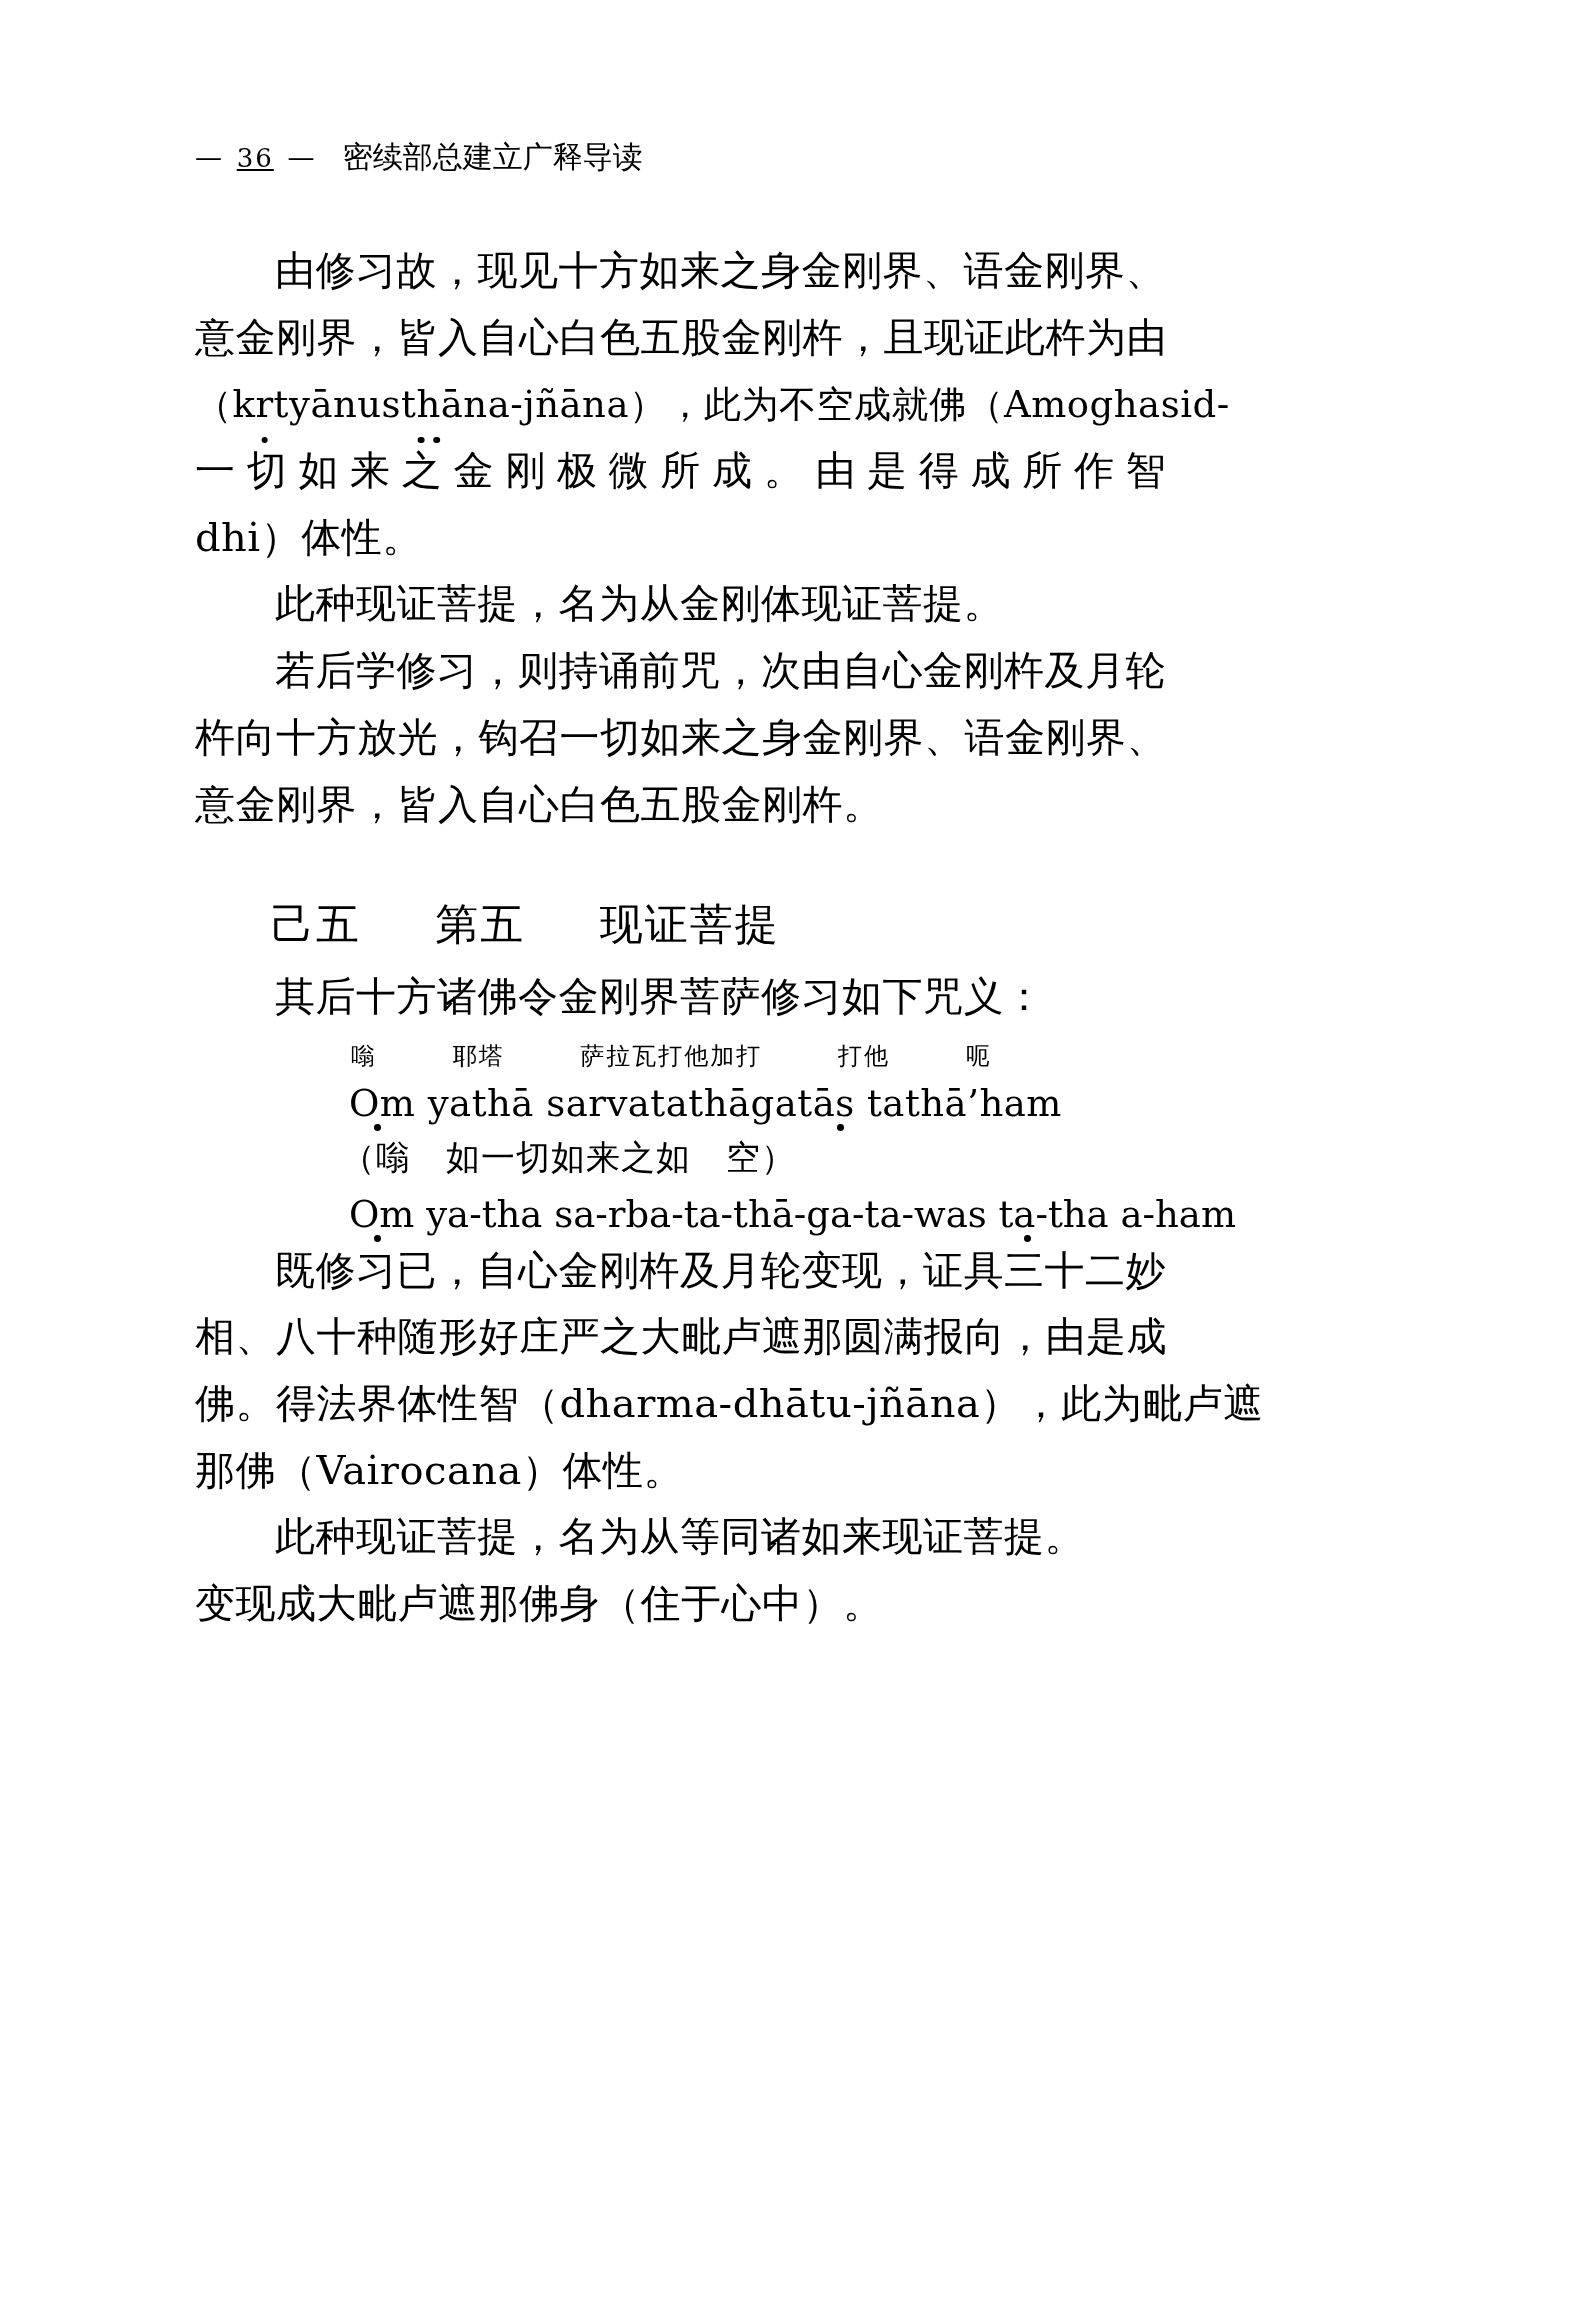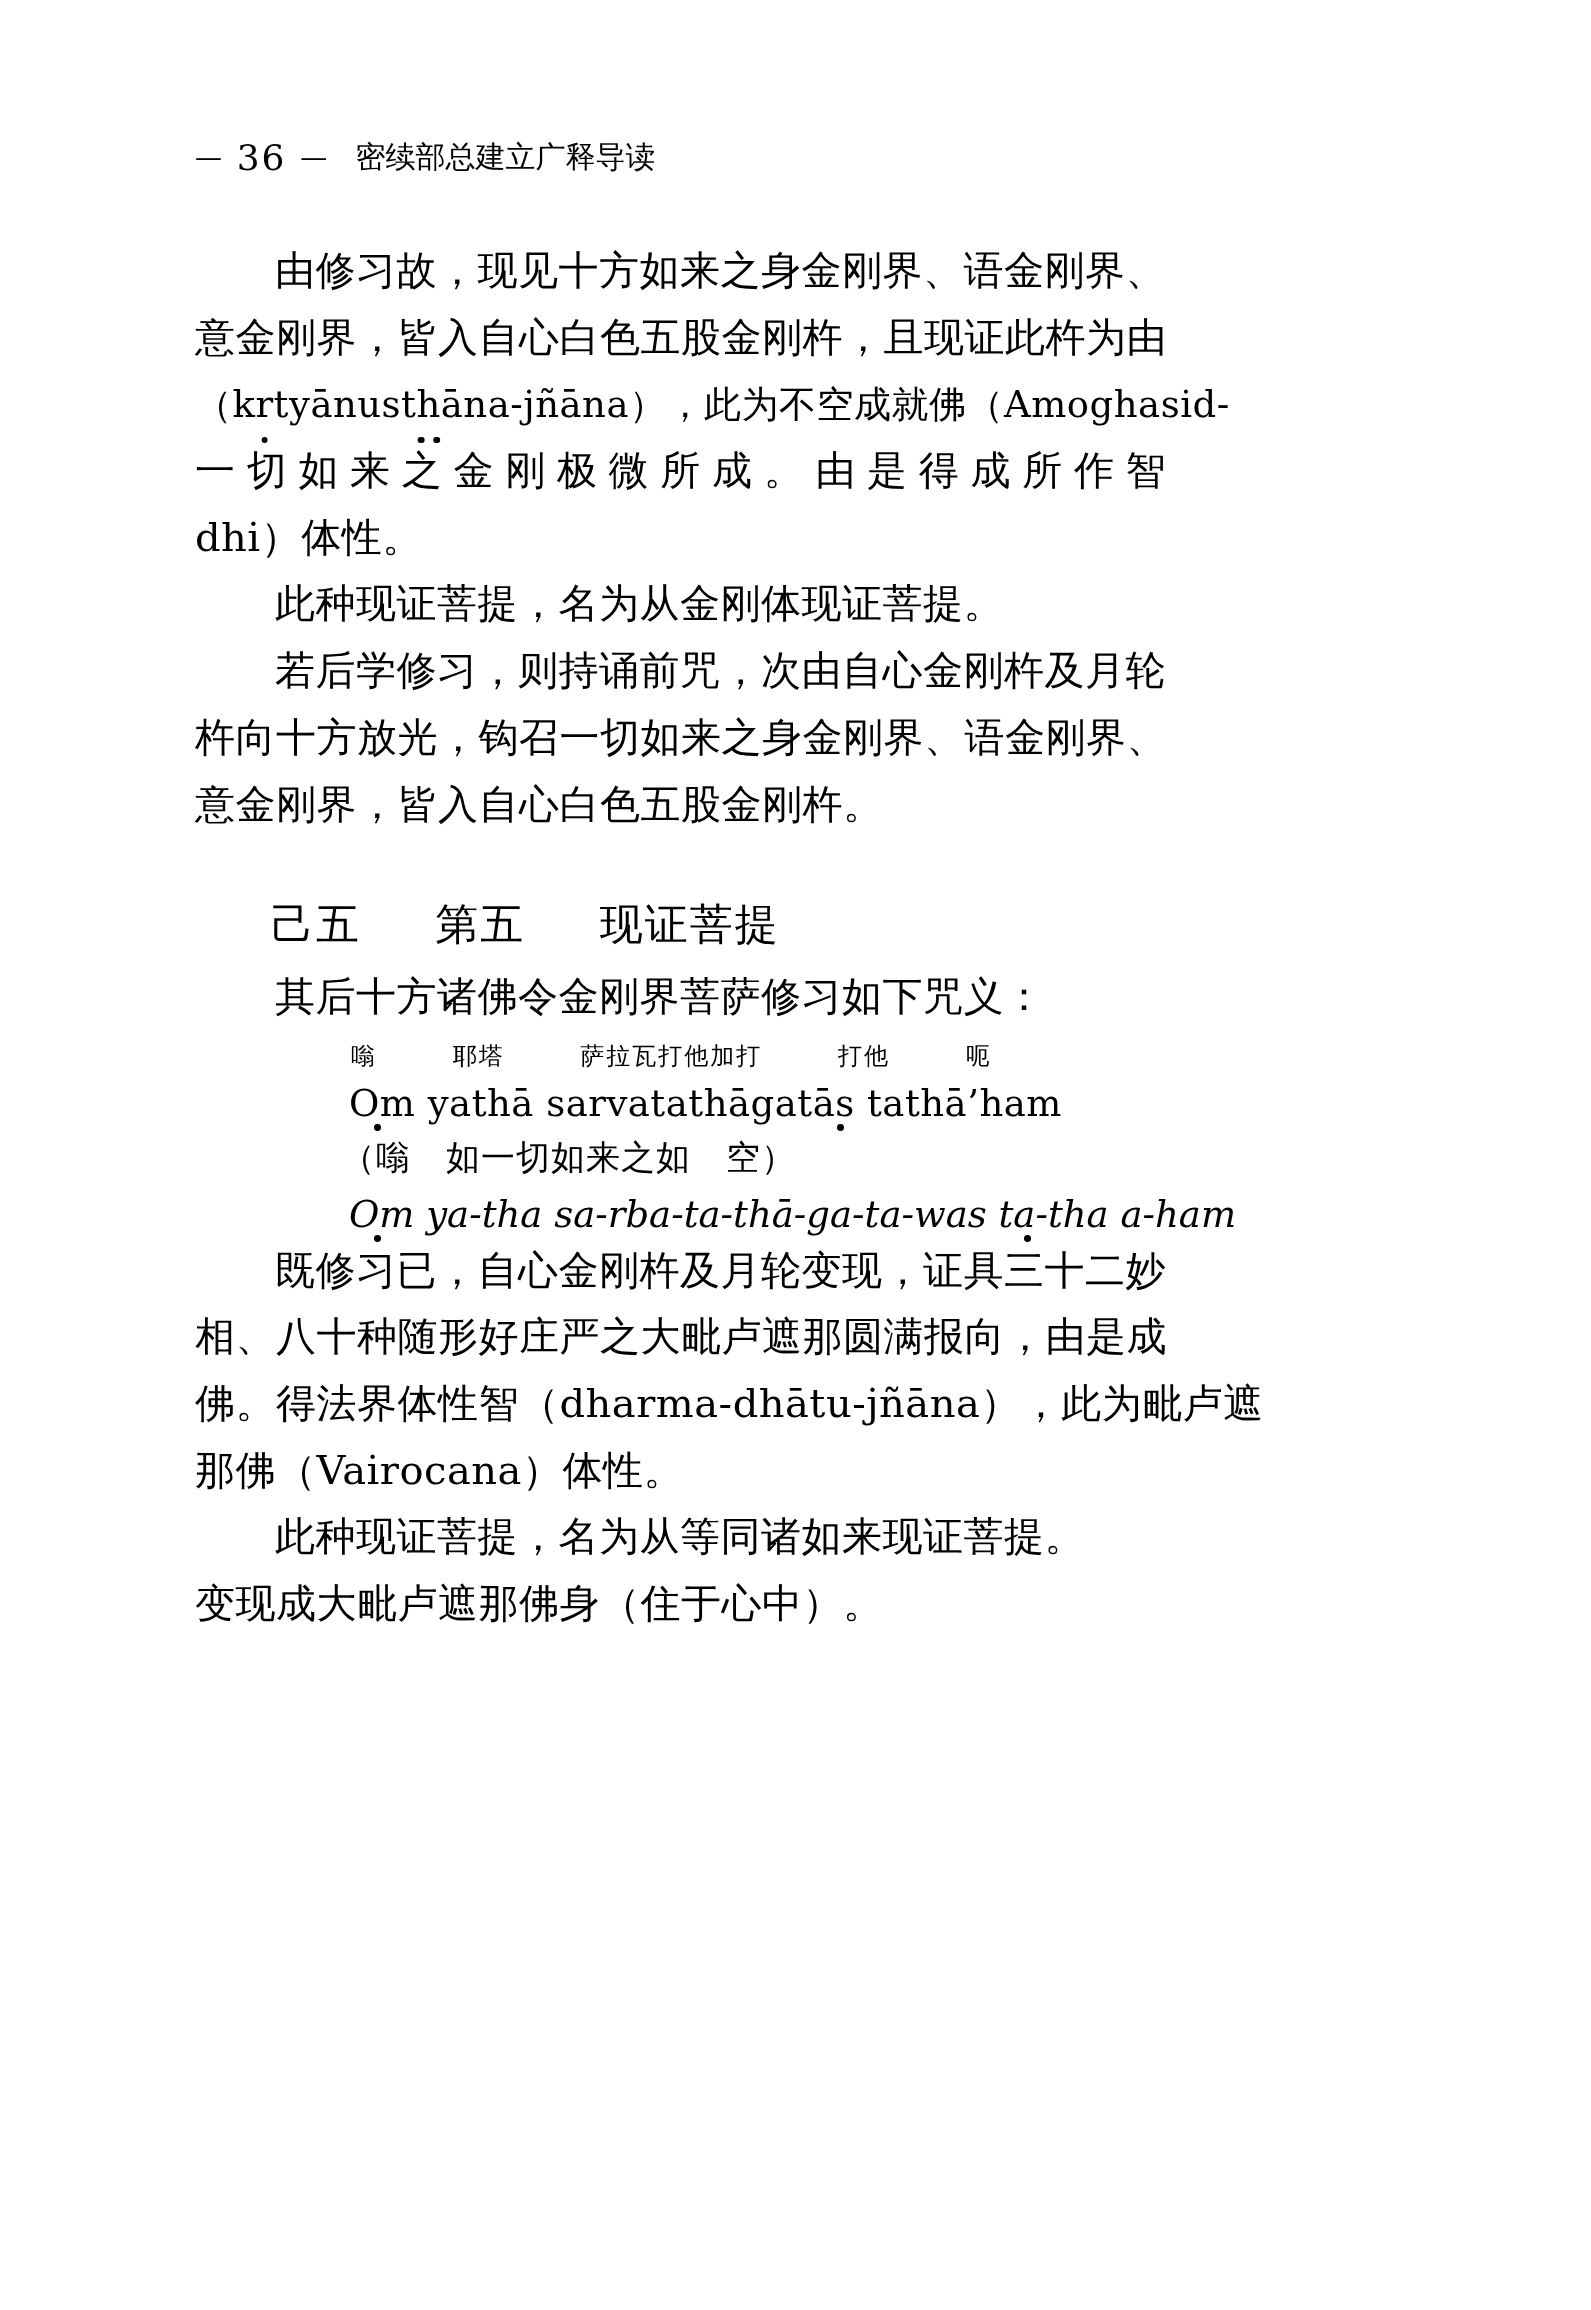--- a/index.html
+++ b/index.html
@@ -32,23 +32,24 @@
     letter-spacing: 1px;
     margin-left: 0px;
     margin-bottom: 62px;
     font-family: "DejaVu Serif", "Liberation Serif", serif;
   }
   .header .dash {
     font-size: 27px;
     line-height: 1;
   }
   .header .pageno {
-    font-size: 36px;
+    font-size: 26px;
     letter-spacing: 2px;
     font-family: "DejaVu Serif", "Liberation Serif", serif;
+    text-decoration: underline;
   }
   .header .htitle {
     font-size: 30px;
     margin-left: 13.7px;
     letter-spacing: 0px;
   }
 
   
   .para {
     font-size: 40px;
@@ -100,21 +101,20 @@
     font-size: 34px;
     margin: 9.8px 0 7.8px 146px;
     letter-spacing: 1px;
   }
   .mantra-translit {
     font-family: "DejaVu Serif", "Liberation Serif", serif;
     font-size: 37px;
     margin: 11.7px 0 3.9px 154px;
     letter-spacing: 0px;
     position: relative;
-    font-style: italic;
   }
 
   
   .udot {
     position: relative;
     display: inline-block;
   }
   .udot::after {
     content: "";
     position: absolute;

